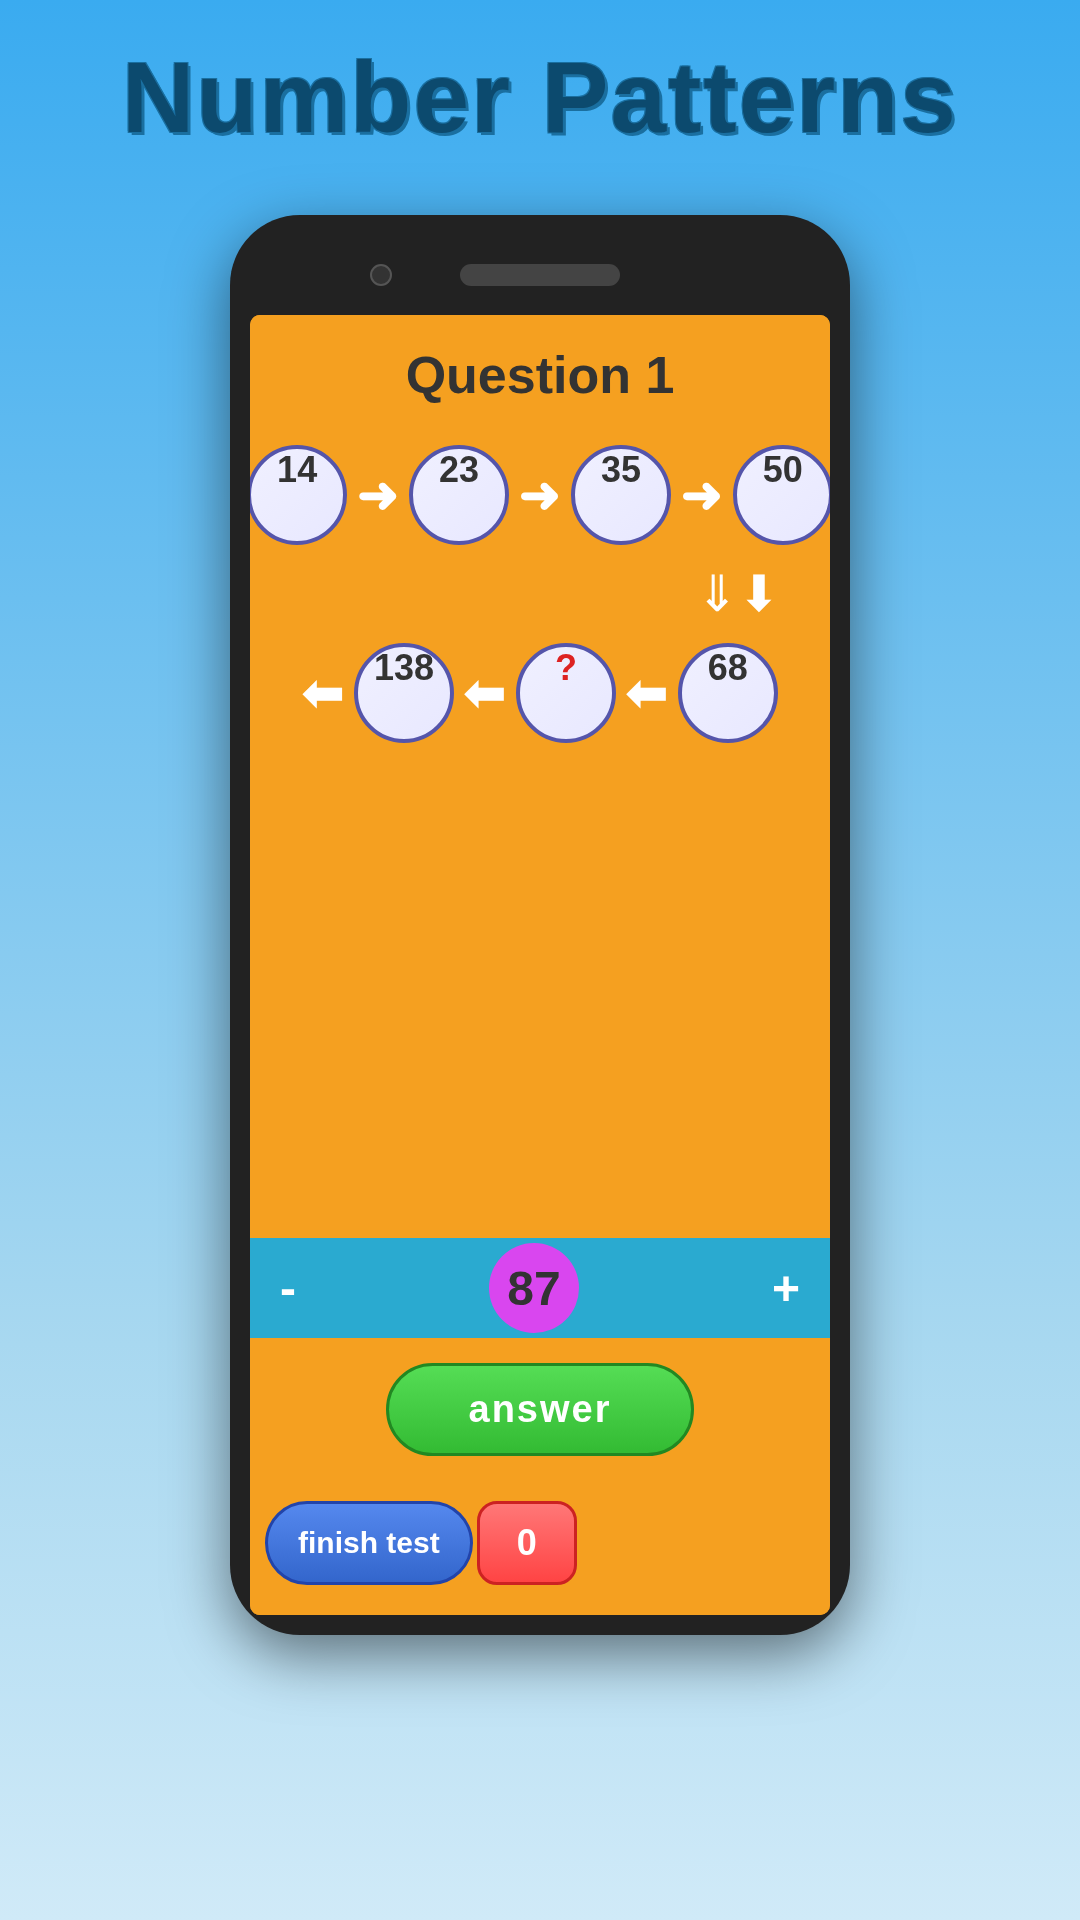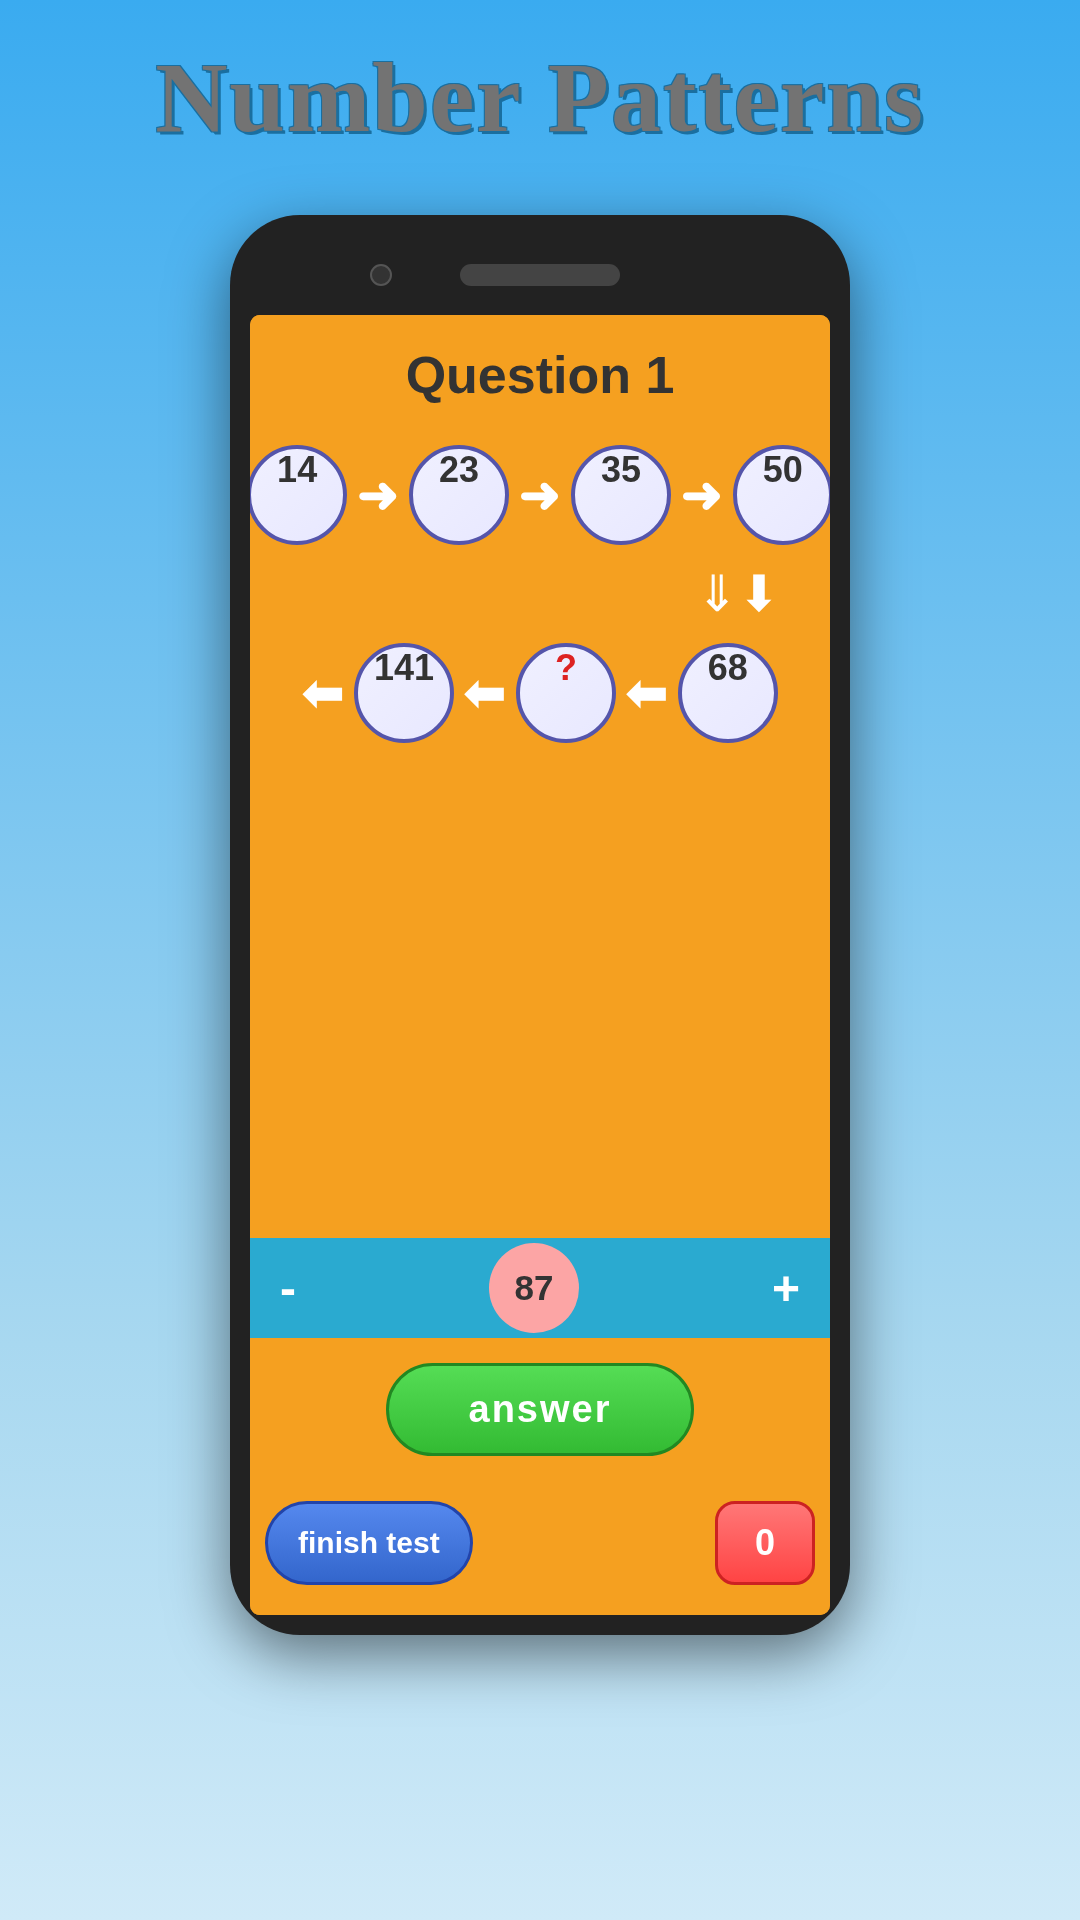--- a/index.html
+++ b/index.html
@@ -16,23 +16,23 @@
       flex-direction: column;
       align-items: center;
       font-family: Arial, sans-serif;
       overflow: hidden;
     }
 
     .app-title {
       margin-top: 40px;
       font-size: 100px;
       font-weight: 900;
-      color: #737373;
+      color: #0c4a6e;
       text-shadow: 3px 3px 0px #1a6fa0, -1px -1px 0px #1a6fa0, 1px -1px 0px #1a6fa0, -1px 1px 0px #1a6fa0;
-      font-family: Liberation Serif, serif;
+      font-family: Liberation Sans, sans-serif;
       letter-spacing: 2px;
     }
 
     .phone-wrapper {
       margin-top: 60px;
       width: 620px;
       height: 1420px;
       background: #222;
       border-radius: 70px;
       padding: 20px;
@@ -164,25 +164,25 @@
       color: white;
       font-weight: bold;
       cursor: pointer;
       user-select: none;
     }
 
     .input-value-circle {
       width: 90px;
       height: 90px;
       border-radius: 50%;
-      background: #fca5a5;
+      background: #d946ef;
       display: flex;
       align-items: center;
       justify-content: center;
-      font-size: 35px;
+      font-size: 48px;
       font-weight: bold;
       color: #333;
       text-align: center;
     }
 
     .answer-section {
       background: #f5a020;
       padding: 25px 20px;
       display: flex;
       justify-content: center;
@@ -197,23 +197,22 @@
       color: #fff;
       font-weight: bold;
       cursor: pointer;
       letter-spacing: 2px;
     }
 
     .bottom-nav {
       background: #f5a020;
       padding: 20px 15px 30px;
       display: flex;
-      justify-content: space-between;
-      align-items: center;
-      gap: 18px;
+      align-items: center;
+      gap: 4px;
     }
 
     .nav-btn-blue {
       background: linear-gradient(180deg, #5588ee, #3366cc);
       border: 3px solid #2244aa;
       border-radius: 50px;
       padding: 22px 30px;
       font-size: 30px;
       color: white;
       font-weight: bold;
@@ -282,21 +281,21 @@
 
         <div class="connector-row">
           <div class="arrow-down">⬇</div>
         </div>
 
         <div class="number-row">
           <div class="arrow">
             <span>⬅</span>
           </div>
           <div class="number-circle">
-            <span>141</span>
+            <span>138</span>
           </div>
           <div class="arrow">
             <span>⬅</span>
           </div>
           <div class="number-circle question-mark">
             <span>?</span>
           </div>
           <div class="arrow">
             <span>⬅</span>
           </div>

